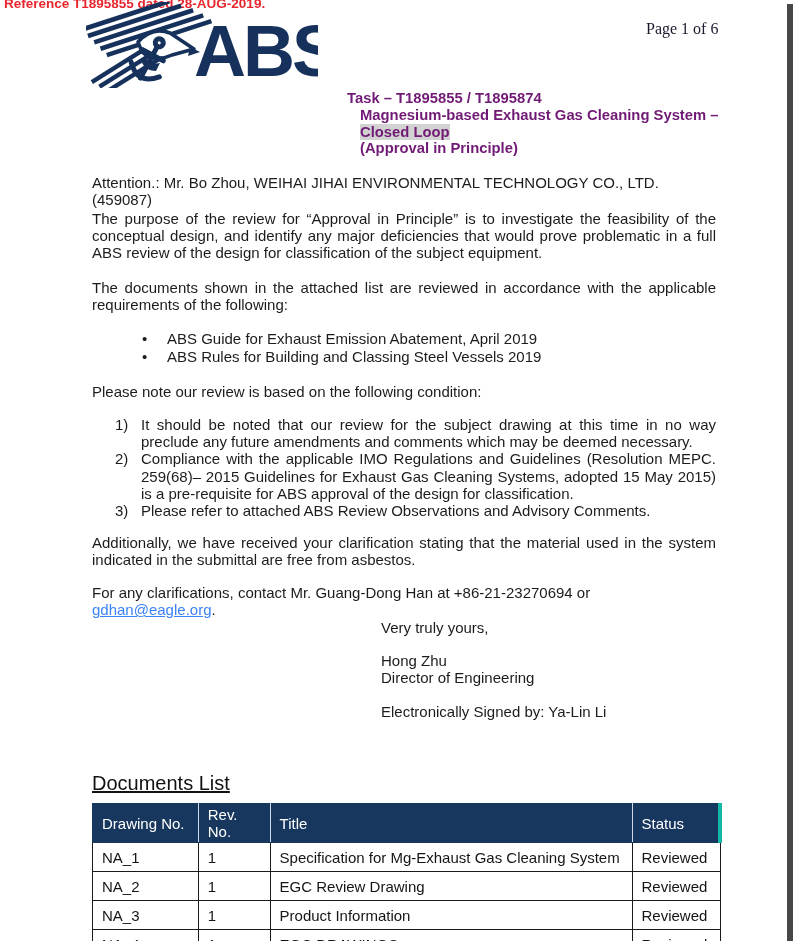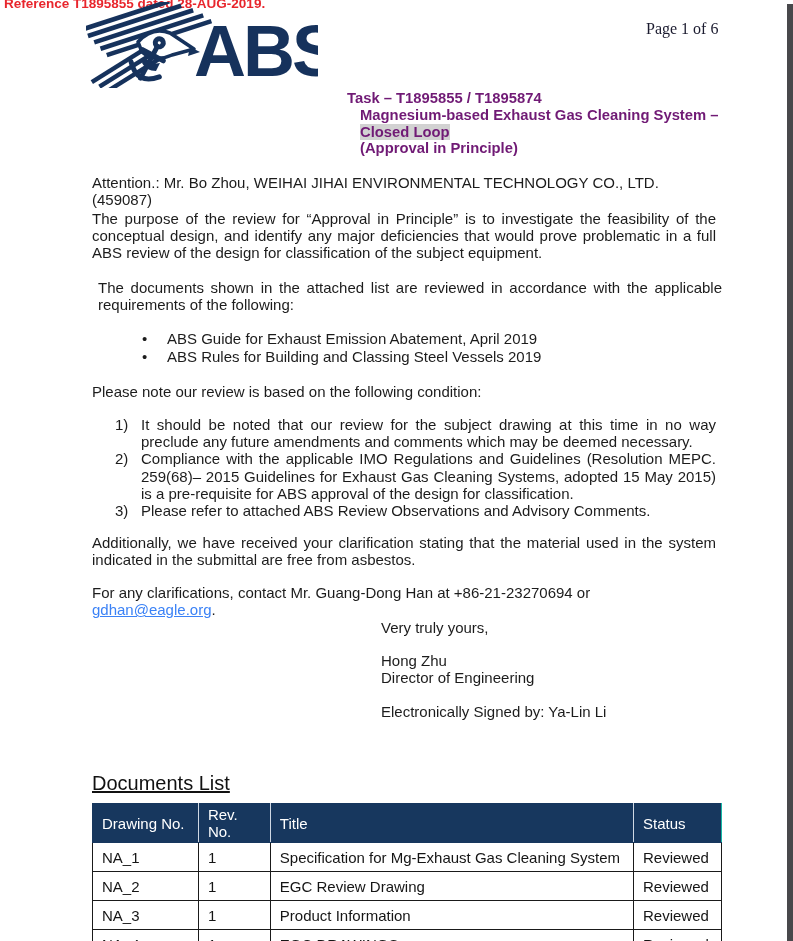--- a/index.html
+++ b/index.html
@@ -19,21 +19,21 @@
   .page-num{left:646px;top:20px;font-family:"Liberation Serif",serif;font-size:16px;color:#1b1b2f;}
   
   .task-block{left:347px;top:90px;font-weight:bold;font-size:14.8px;line-height:16.8px;color:#701a75;}
   .task-indent{padding-left:13px;}
   .hl-gray{background:#d2d2d2;}
   
   .bt{left:92px;width:624px;font-size:15px;line-height:17.2px;color:#1c1c1c;}
   .just{text-align:justify;}
   .attention{top:174px;}
   .para1{top:210px;}
-  .para2{top:279px;margin-left:6px;}
+  .para2{top:279px;}
   .bullets{top:330px;line-height:18px;}
   .bullet-row{display:flex;}
   .bullet-dot{width:25px;padding-left:50px;flex:none;}
   .para3{top:383px;}
   .conds{top:416px;line-height:17.2px;}
   .cond-row{display:flex;}
   .cond-num{width:26px;padding-left:23px;flex:none;}
   .cond-text{flex:1;text-align:justify;}
   .para4{top:534px;}
   .contact{top:584px;}
@@ -42,21 +42,21 @@
   .signer{left:381px;top:652px;line-height:17.2px;}
   .esign{left:381px;top:703px;}
   
   .doc-heading{left:92px;top:772px;font-size:20px;text-decoration:underline;color:#111;}
   .doc-table{left:92px;top:803px;width:630px;border-collapse:collapse;font-size:15px;}
   .doc-table th{
     background:#17375e;color:#ffffff;font-weight:normal;text-align:left;
     padding:2px 9px;border:1px solid #17375e;border-right:1px solid #cfd8e4;
     height:19px;
   }
-  .doc-table th:last-child{border-right:1px solid #14b8a6;}
+  .doc-table th:last-child{border-right:4px solid #14b8a6;}
   .doc-table td{
     border:1.6px solid #1a1a1a;padding:5px 9px;height:18px;background:#fff;color:#151515;
   }
   .doc-table{border:1.6px solid #1a1a1a;}
   .col-drawing{width:106px;}
   .col-rev{width:72px;}
   .col-title{width:364px;}
   .col-status{width:88px;}
   
   .edge-strip{right:0;top:4px;width:6px;height:937px;background:#48484b;}

